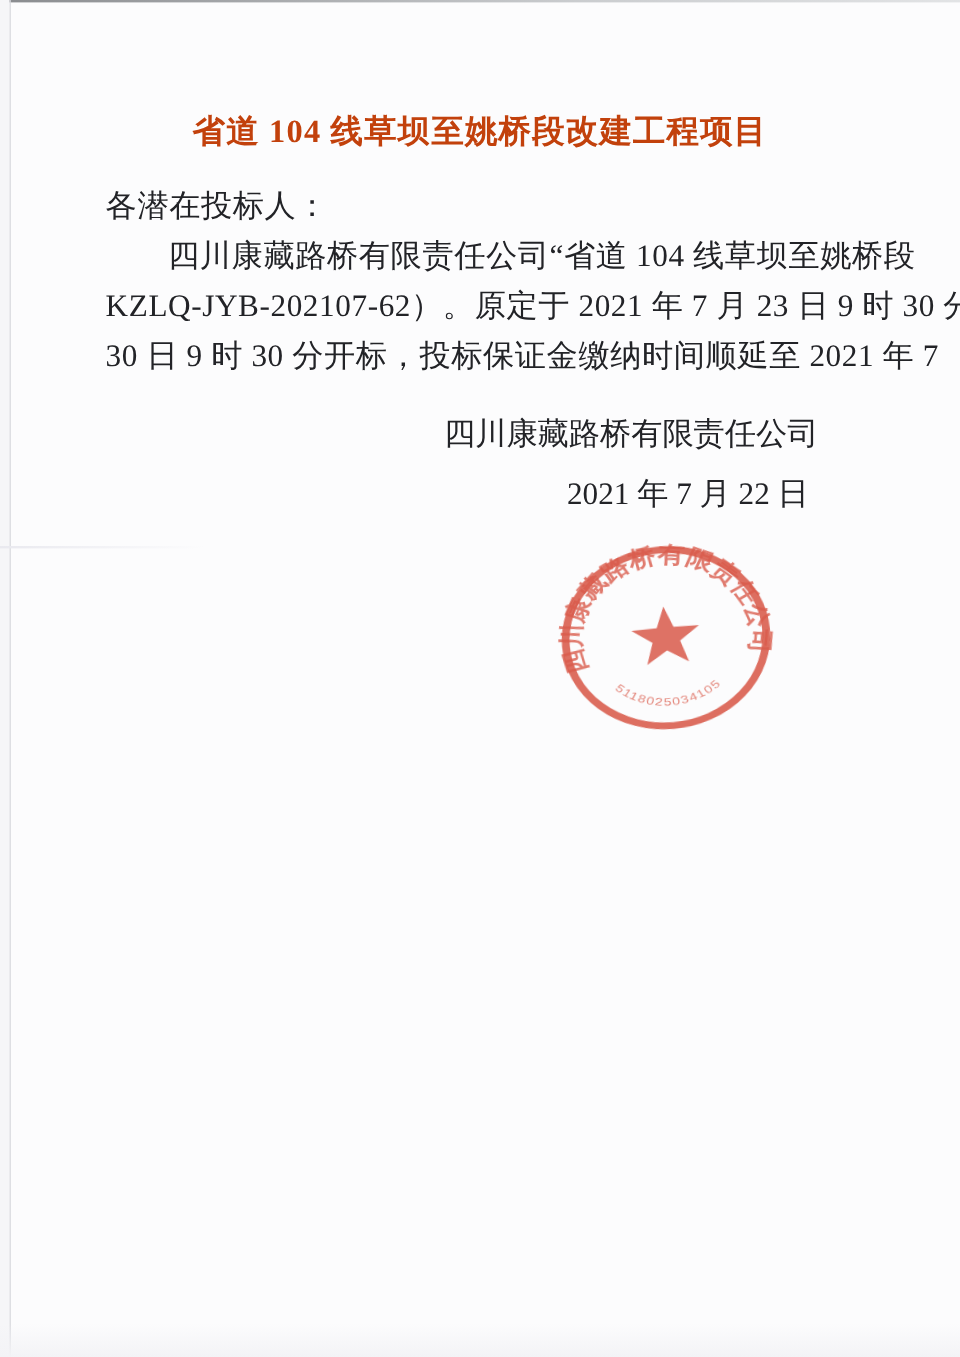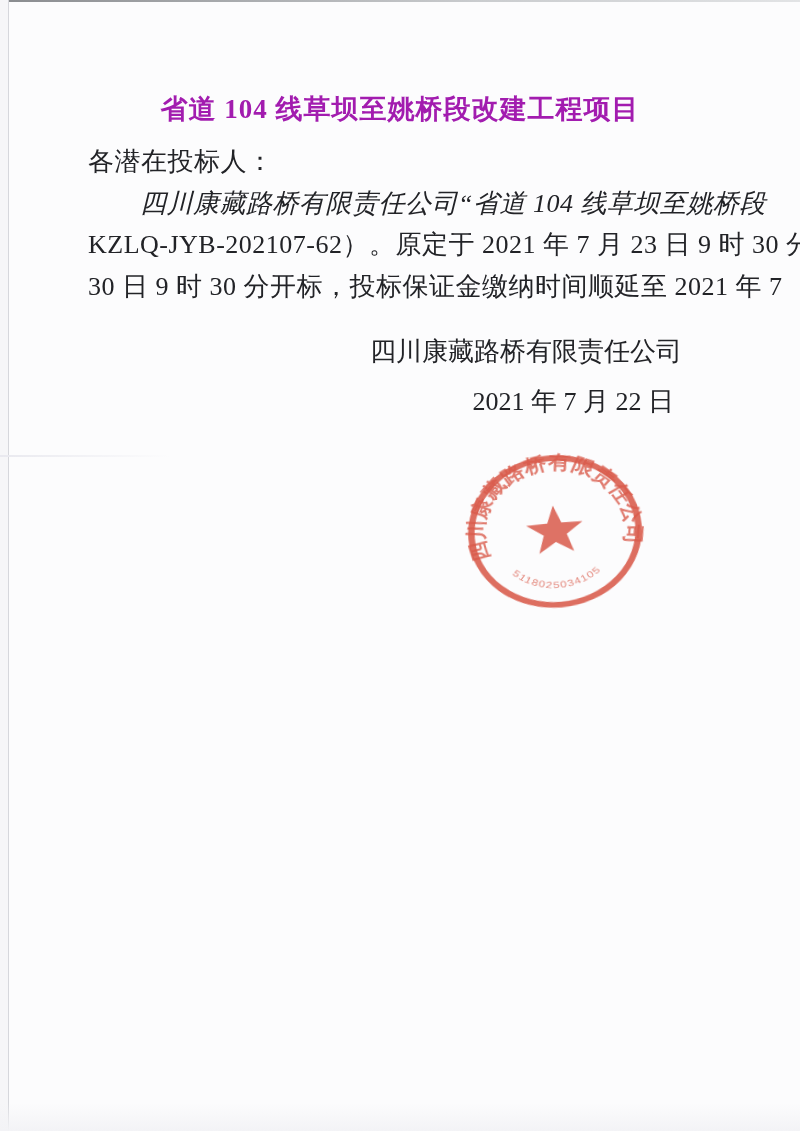--- a/index.html
+++ b/index.html
@@ -40,33 +40,33 @@
     position: absolute; inset: 0;
     padding: 94px 88px 0 88px;
     box-sizing: border-box;
   }
   .title-line {
     text-align: center;
     font-size: 27px;
     font-weight: bold;
     line-height: 30px;
     letter-spacing: 1px;
-    color: #a21caf;
+    color: #c2410c;
     white-space: nowrap;
   }
   .title-line.first { margin-bottom: 13px; }
-  .body-block { margin-top: 17px; }
+  .body-block { margin-top: 27px; }
   .body-line {
     font-size: 26px;
     line-height: 41.5px;
     letter-spacing: .5px;
     white-space: nowrap;
     color: #222327;
   }
-  .body-line.indent { text-indent: 2em; font-style: italic; }
+  .body-line.indent { text-indent: 2em; }
 
   .sig-line {
     line-height: 30px;
     font-size: 26px;
     text-align: right;
     white-space: nowrap;
     color: #222327;
     position: relative;
     z-index: 2;
   }

